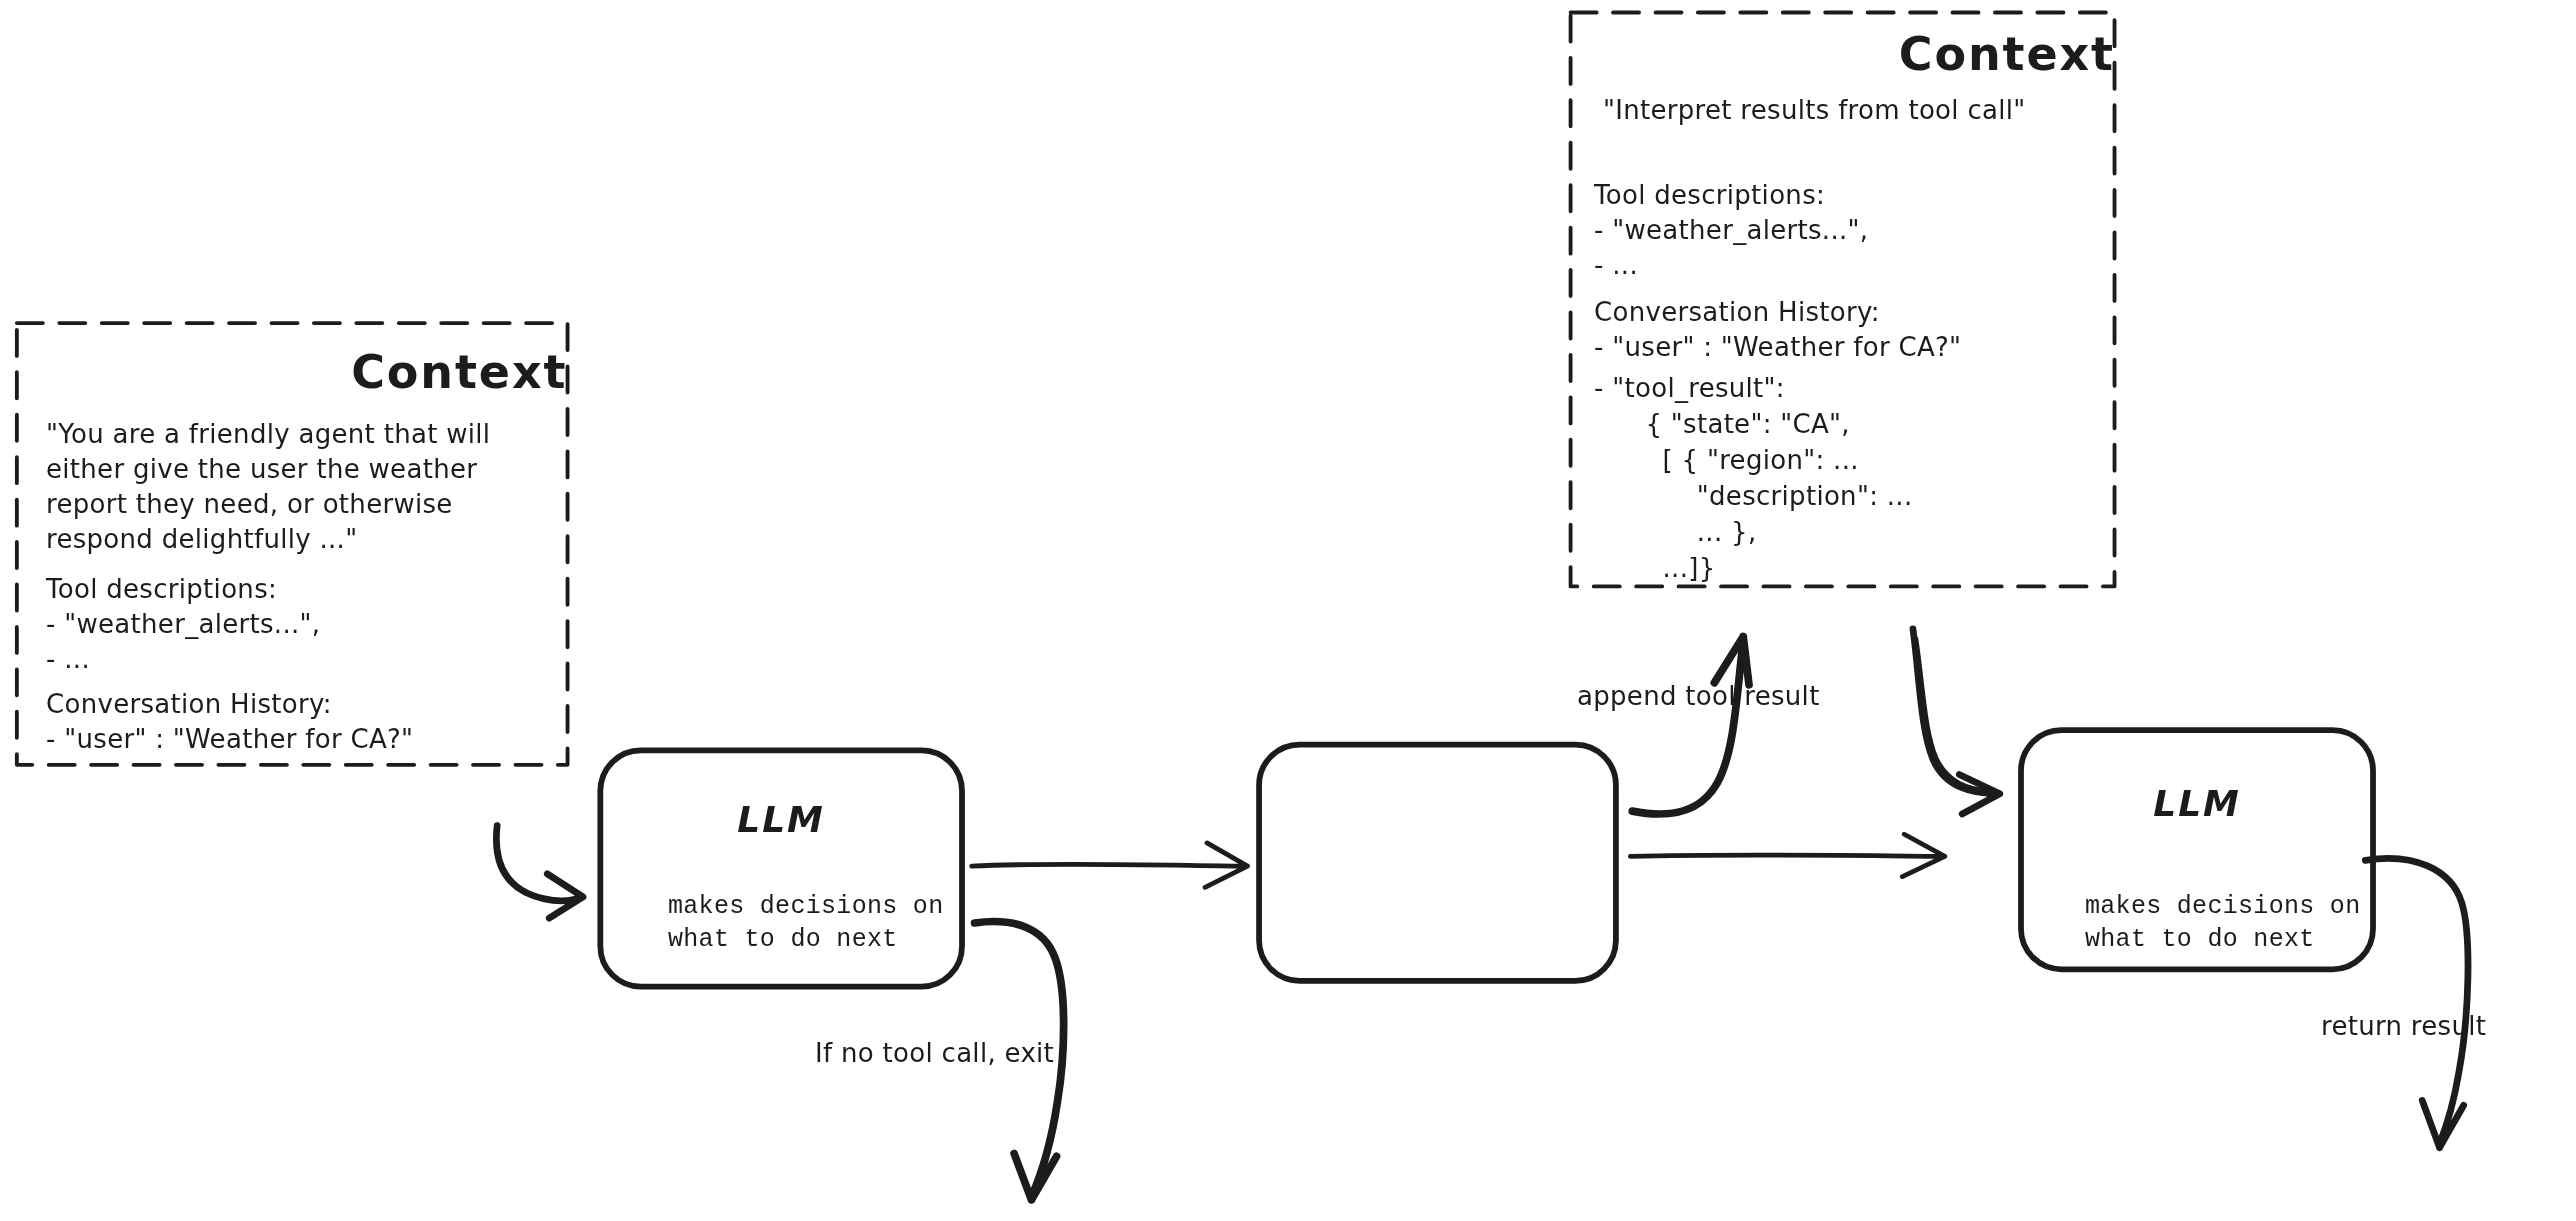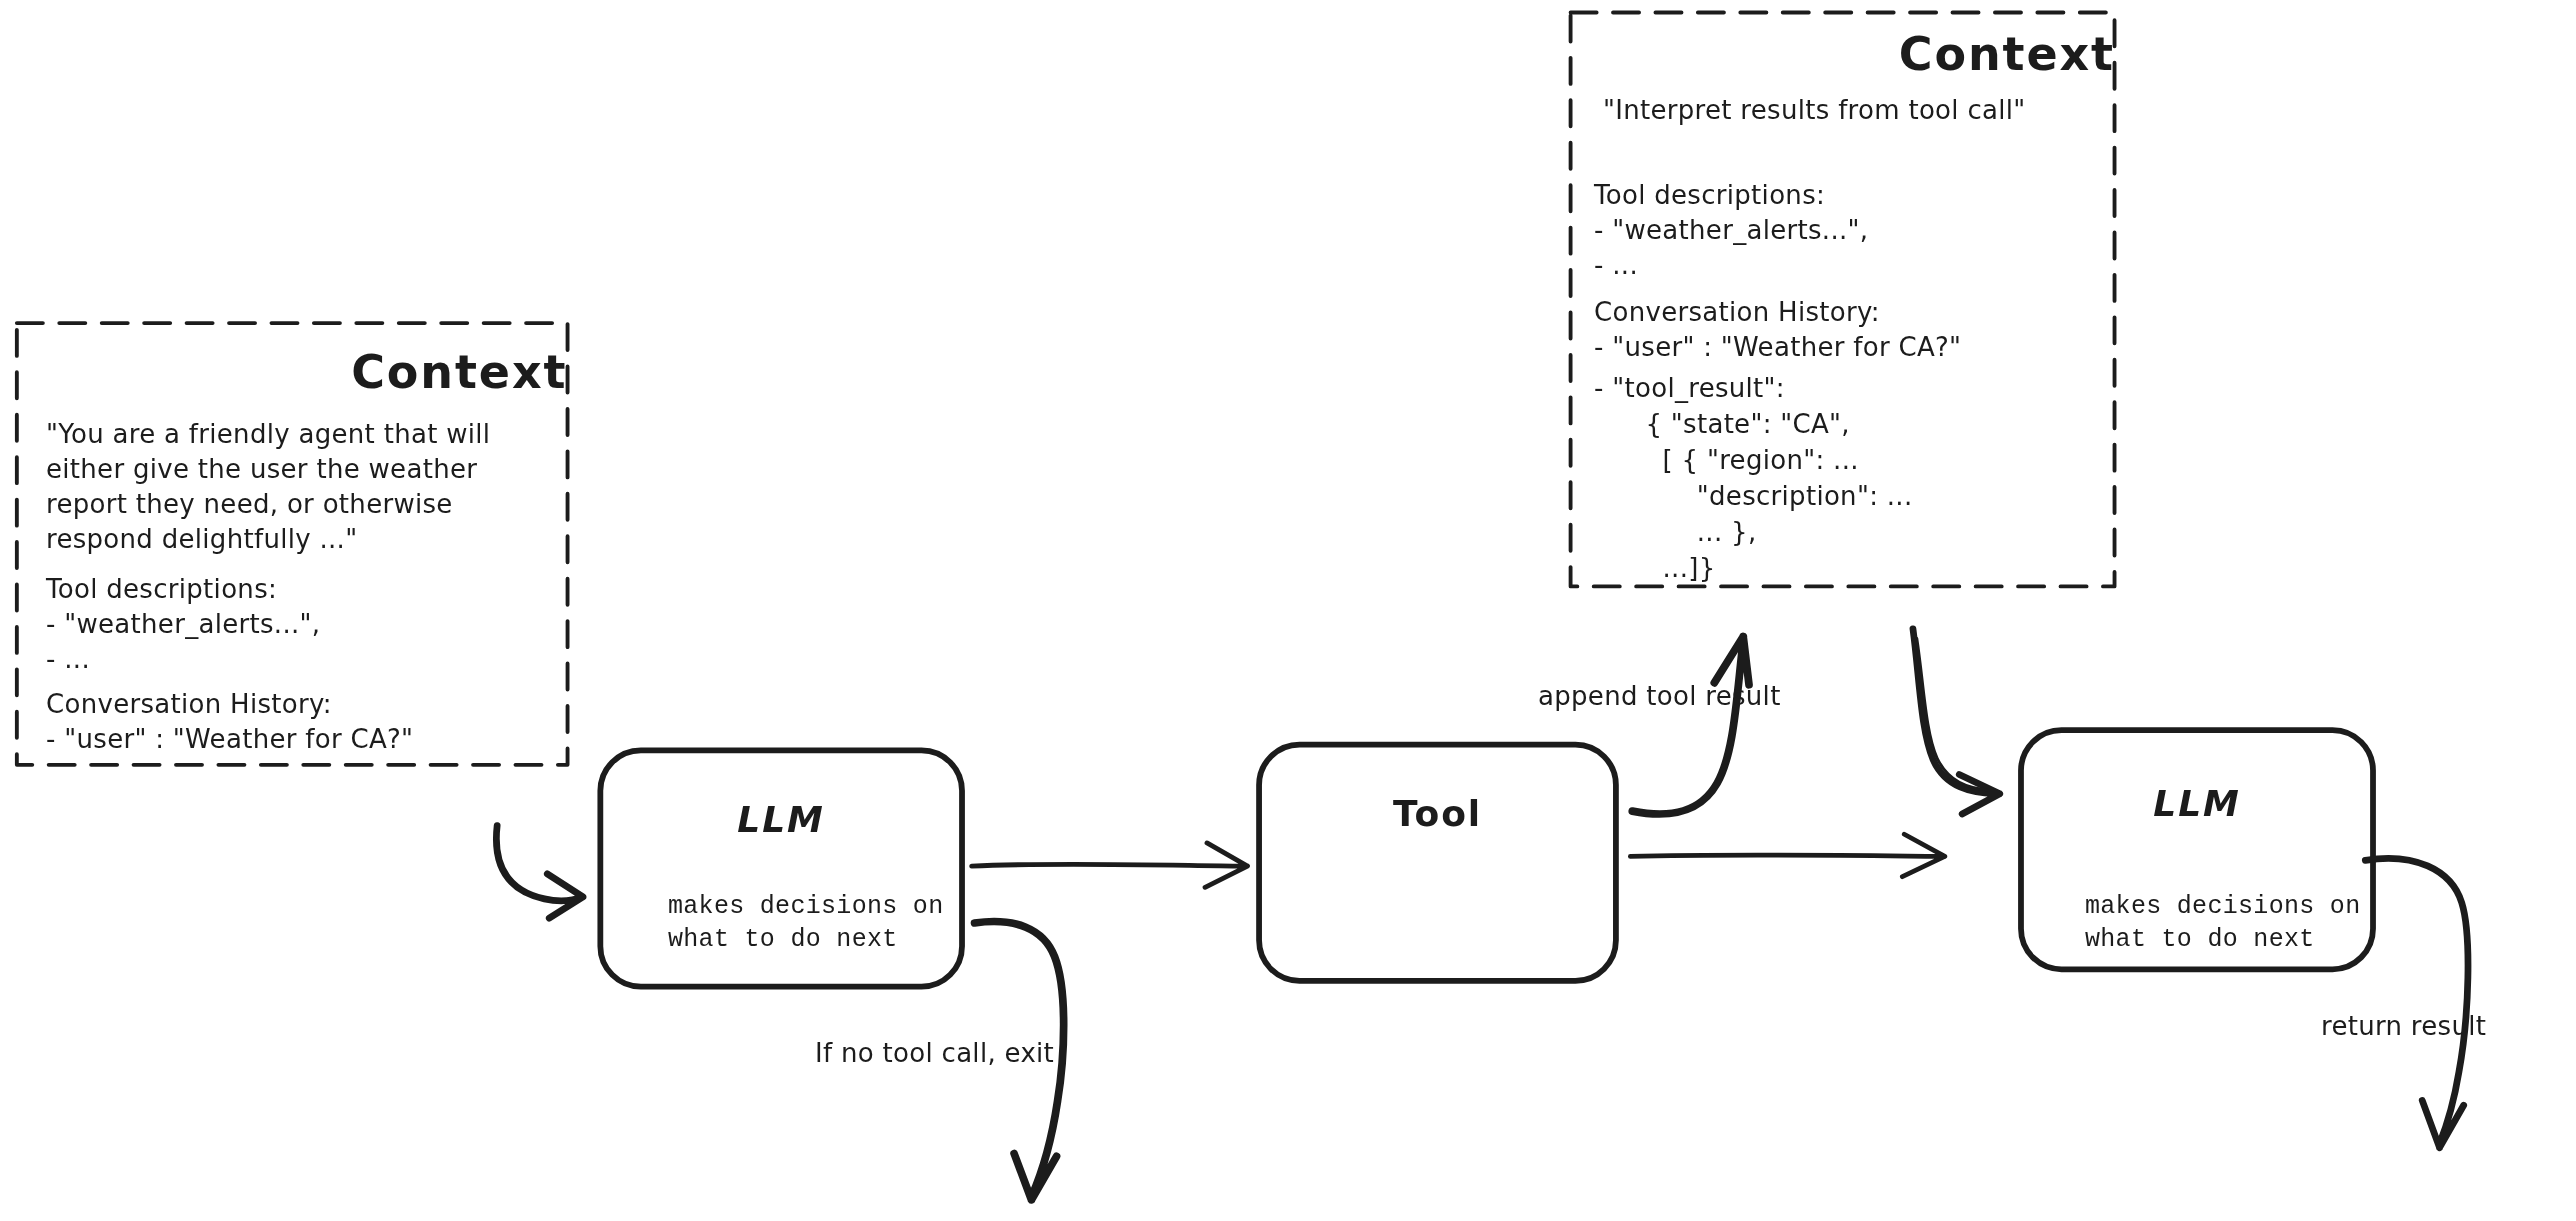--- a/index.html
+++ b/index.html
@@ -100,24 +100,23 @@
       { "state": "CA",
         [ { "region": ...
             "description": ...
             ... },
         ...]}</div>
 
   <div class="abs node-title italic" style="left:600px; top:799px; width:362px;">LLM</div>
   <div class="abs node-sub" style="left:668px; top:890px;">makes decisions on
 what to do next</div>
 
-  <div class="abs node-title" style="left:1259px; top:793px; width:357px;">Tool</div>
 
   <div class="abs node-title italic" style="left:2021px; top:783px; width:352px;">LLM</div>
   <div class="abs node-sub" style="left:2085px; top:890px;">makes decisions on
 what to do next</div>
 
-  <div class="abs edge-label" style="left:1538px; top:681px;">append tool result</div>
+  <div class="abs edge-label" style="left:1577px; top:681px;">append tool result</div>
   <div class="abs edge-label" style="left:815px; top:1038px;">If no tool call, exit</div>
   <div class="abs edge-label" style="left:2321px; top:1011px;">return result</div>
 
 </div>
 
 
 </body></html>

